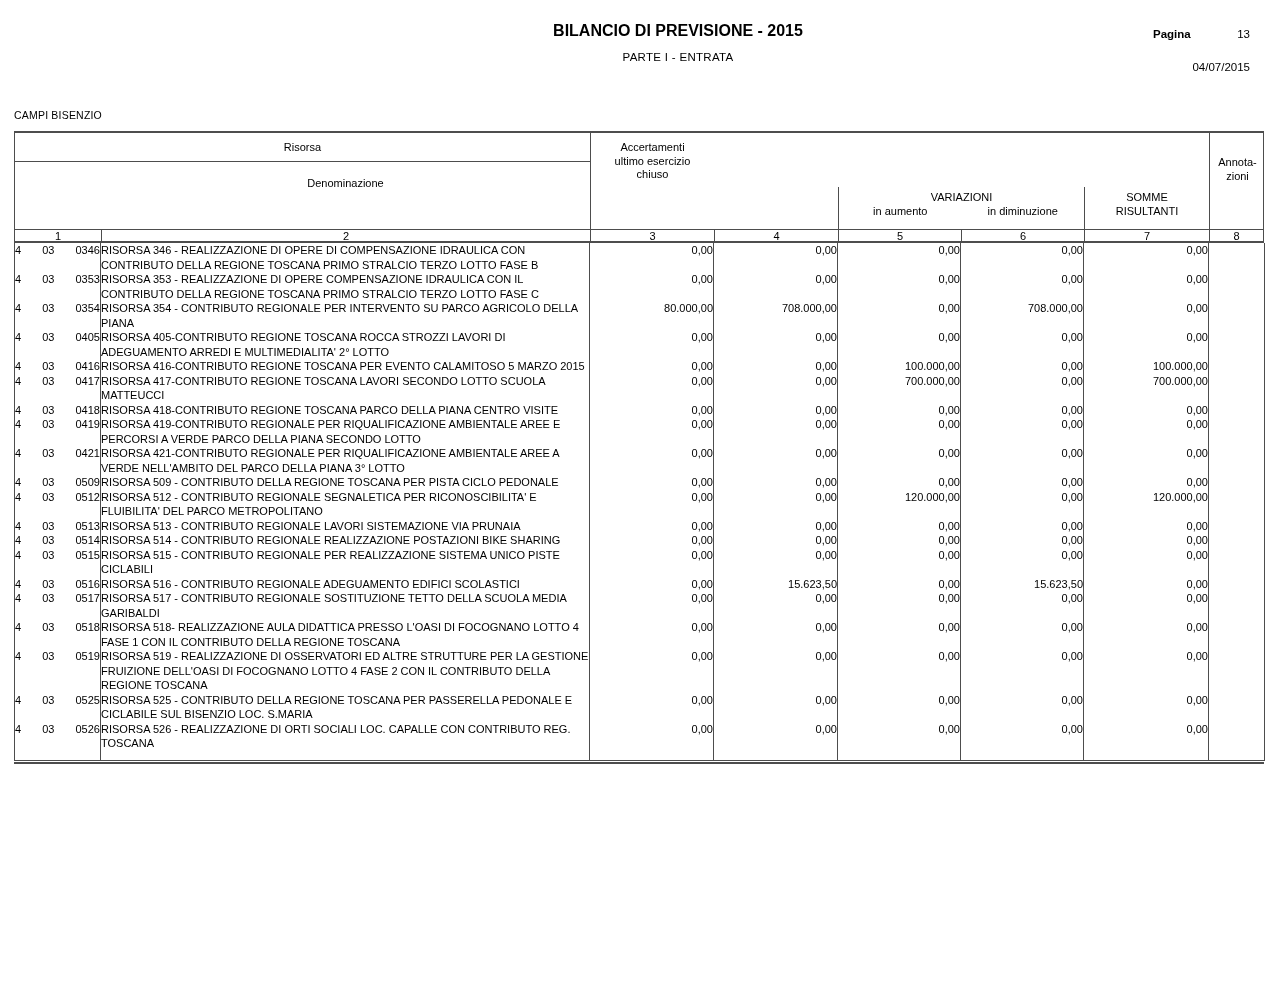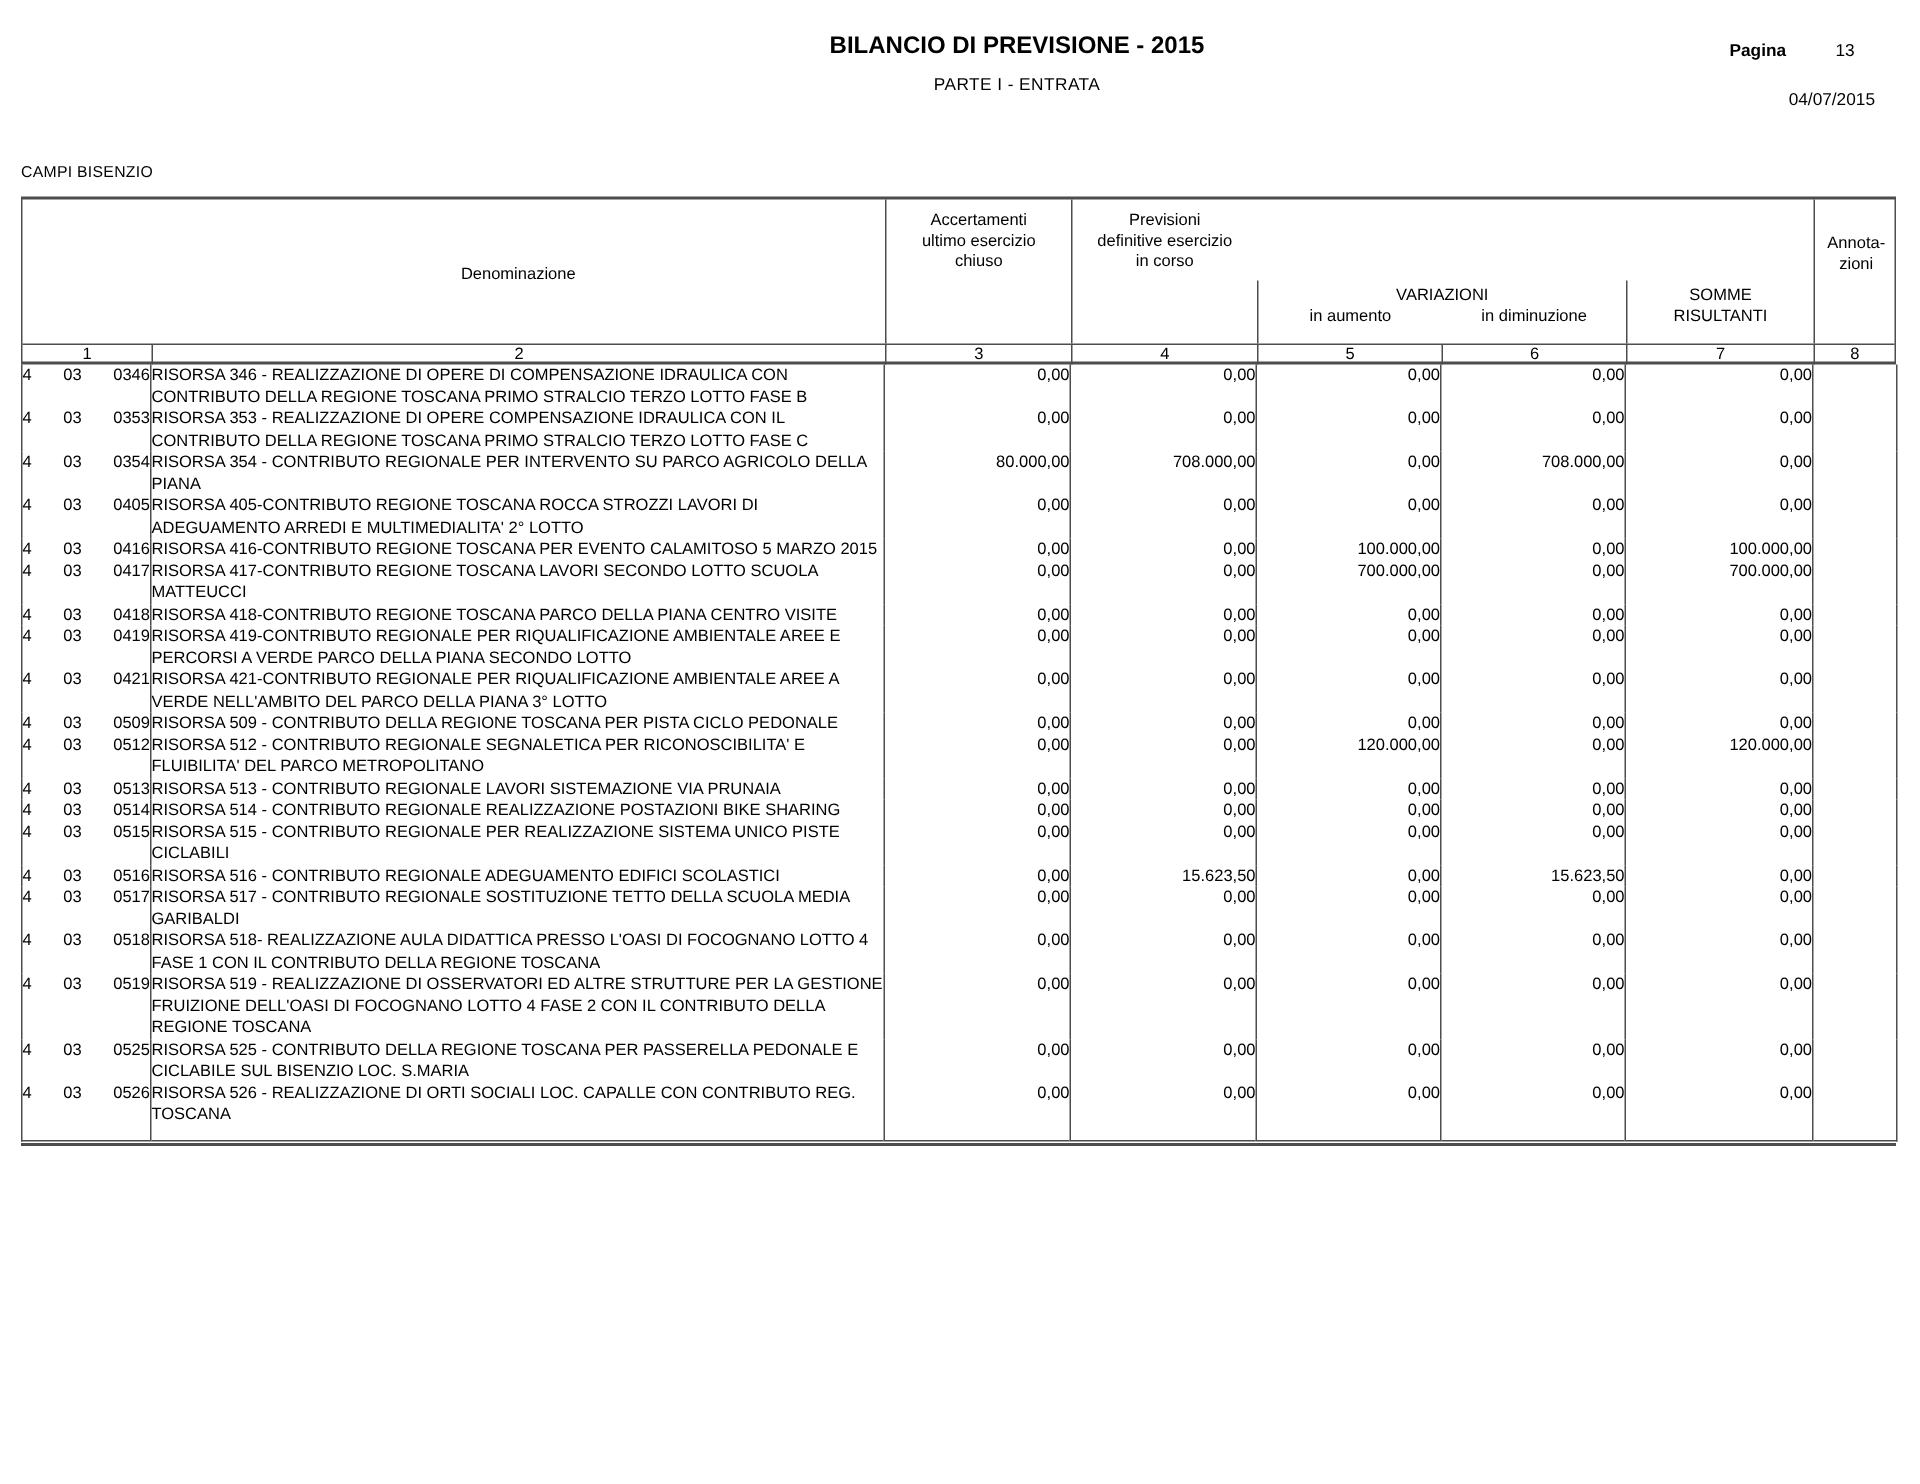--- a/index.html
+++ b/index.html
@@ -17,21 +17,21 @@
   
   .page-title {
     top: 22px; left: 678px; transform: translateX(-50%);
     font-size: 16px; font-weight: bold; white-space: nowrap;
   }
   .page-subtitle {
     top: 51px; left: 678px; transform: translateX(-50%);
     font-size: 11.5px; white-space: nowrap; letter-spacing: 0.3px;
   }
   .pagina-label { top: 28px; left: 1153px; font-size: 11.5px; font-weight: bold; }
-  .page-number  { top: 28px; left: 1210px; width: 40px; text-align: center; font-size: 11.5px; }
+  .page-number  { top: 28px; left: 1210px; width: 40px; text-align: right; font-size: 11.5px; }
   .print-date   { top: 61px; left: 1150px; width: 100px; text-align: right; font-size: 11.5px; }
   .entity-name  { top: 109px; left: 14px; font-size: 10.5px; letter-spacing: 0.2px; }
 
   
   .table-wrap { position: absolute; top: 131px; left: 14px; width: 1250px; }
 
   
   .thead {
     position: relative;
     width: 1250px; height: 112px;
@@ -99,27 +99,25 @@
 <div class="abs page-title">BILANCIO DI PREVISIONE - 2015</div>
 <div class="abs page-subtitle">PARTE I - ENTRATA</div>
 <div class="abs pagina-label">Pagina</div>
 <div class="abs page-number">13</div>
 <div class="abs print-date">04/07/2015</div>
 <div class="abs entity-name">CAMPI BISENZIO</div>
 
 <div class="table-wrap">
 
   <div class="thead">
+    <div class="hc hc-risorsa bb">Risorsa</div>
     <div class="hc hc-denominazione">Denominazione</div>
     <div class="hc hc-accertamenti bl pre">Accertamenti
 ultimo esercizio
 chiuso</div>
-    <div class="hc hc-previsioni bl pre">Previsioni
-definitive esercizio
-in corso</div>
     <div class="hc hc-variazioni bl">
       <div>VARIAZIONI</div>
       <div class="variazioni-split">
         <span>in aumento</span>
         <span>in diminuzione</span>
       </div>
     </div>
     <div class="hc hc-somme bl pre">SOMME
 RISULTANTI</div>
     <div class="hc hc-annotazioni bl pre">Annota-

